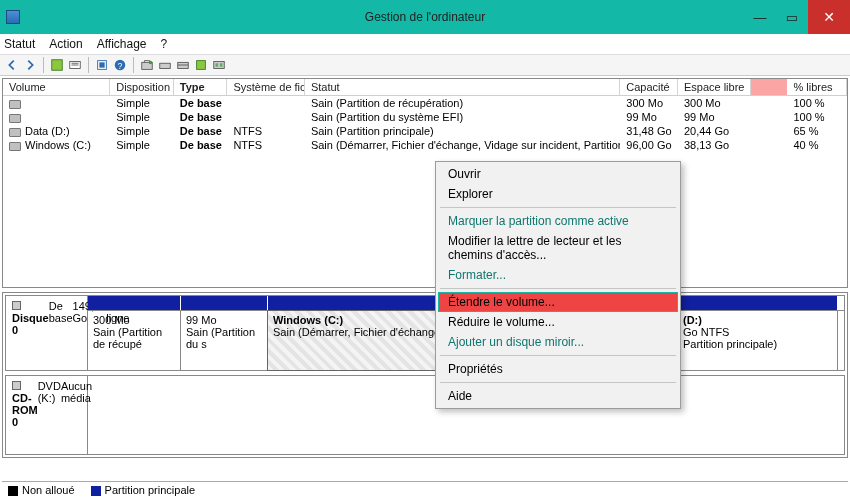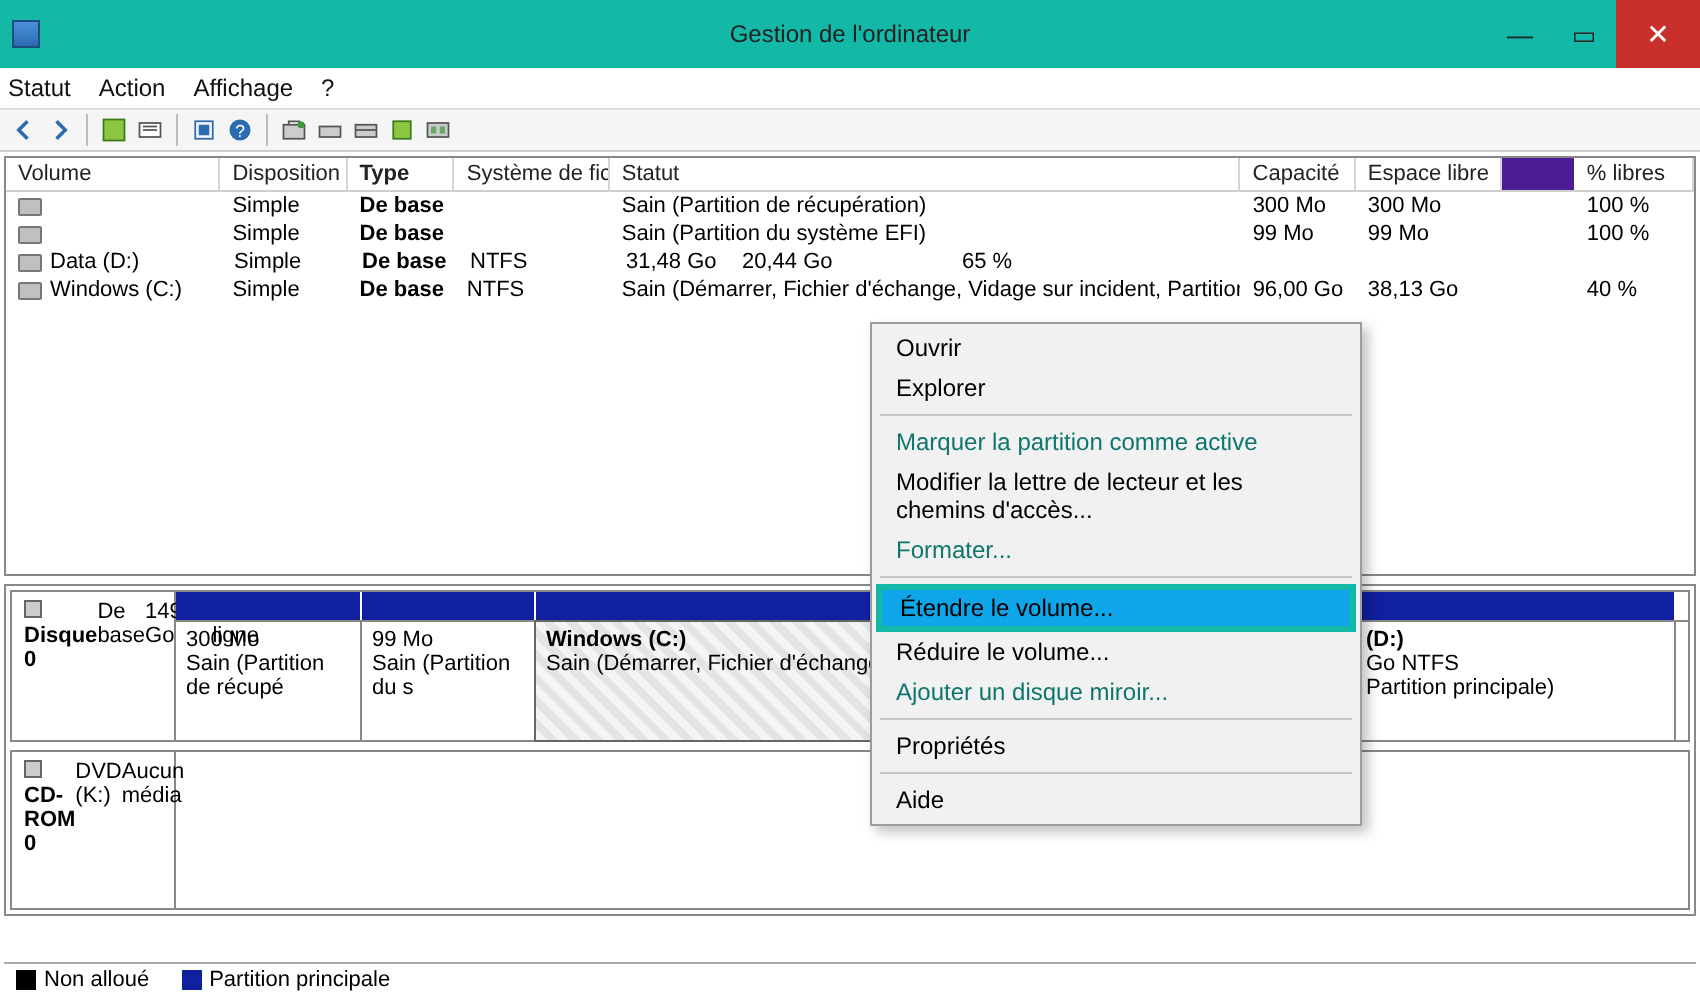--- a/index.html
+++ b/index.html
@@ -69,21 +69,21 @@
   
   .table-wrap {
     border:1px solid #888;
     margin:2px;
     height:210px;
     overflow:hidden;
     background:#fff;
   }
   .thead {
     display:flex;
-    background:#4c1d95;
+    background:#fca5a5;
     border-bottom:1px solid #cfcfcf;
     font-size:11px;
   }
   .th {
     padding:2px 6px;
     border-right:1px solid #d4d4d4;
     color:#222;
     background:#fff;
     white-space:nowrap;
     overflow:hidden;
@@ -157,21 +157,21 @@
     font-size:12px;
     padding:2px;
     z-index:100;
   }
   .ctxitem {
     padding:3px 10px;
     color:#000;
     cursor:default;
   }
   .ctxitem.disabled { color:#0f766e;}
-  .ctxitem.highlight { background:#0ea5e9; border:3px solid #14b8a6; padding:2px 9px;}
+  .ctxitem.highlight { background:#ef4444; border:1px solid #14b8a6; padding:2px 9px;}
   .ctxsep { height:1px; background:#c5c5c5; margin:3px 2px;}
 </style>
 </head>
 <body>
 
 <div class="titlebar">
   <div class="icon-app"></div>
   <div class="title">Gestion de l'ordinateur</div>
   <div class="winbtns">
     <div class="winbtn">—</div>
@@ -287,20 +287,21 @@
         <div class="td col-stat">Sain (Partition du système EFI)</div>
         <div class="td col-cap">99 Mo</div>
         <div class="td col-free">99 Mo</div>
         <div class="td col-pct">100 %</div>
       </div>
       <div class="tr">
         <div class="td col-vol"><span class="vol-icon"></span>Data (D:)</div>
         <div class="td col-disp">Simple</div>
         <div class="td col-type">De base</div>
         <div class="td col-fs">NTFS</div>
+        <div class="td col-stat">Sain (Partition principale)</div>
         <div class="td col-cap">31,48 Go</div>
         <div class="td col-free">20,44 Go</div>
         <div class="td col-pct">65 %</div>
       </div>
       <div class="tr">
         <div class="td col-vol"><span class="vol-icon"></span>Windows (C:)</div>
         <div class="td col-disp">Simple</div>
         <div class="td col-type">De base</div>
         <div class="td col-fs">NTFS</div>
         <div class="td col-stat">Sain (Démarrer, Fichier d'échange, Vidage sur incident, Partition principale)</div>

